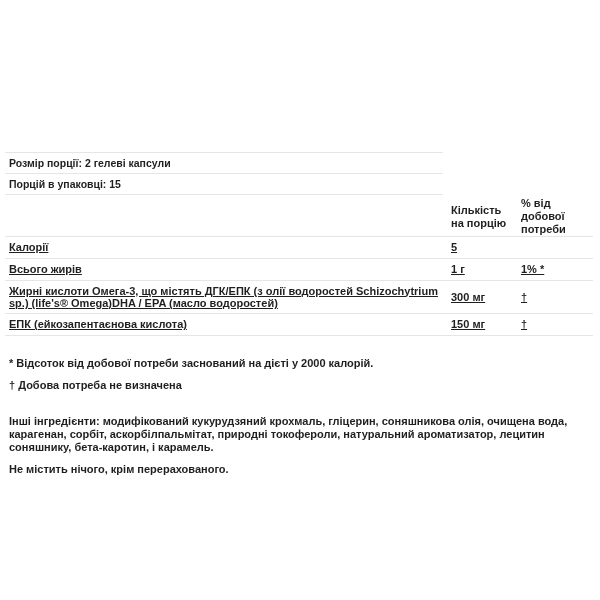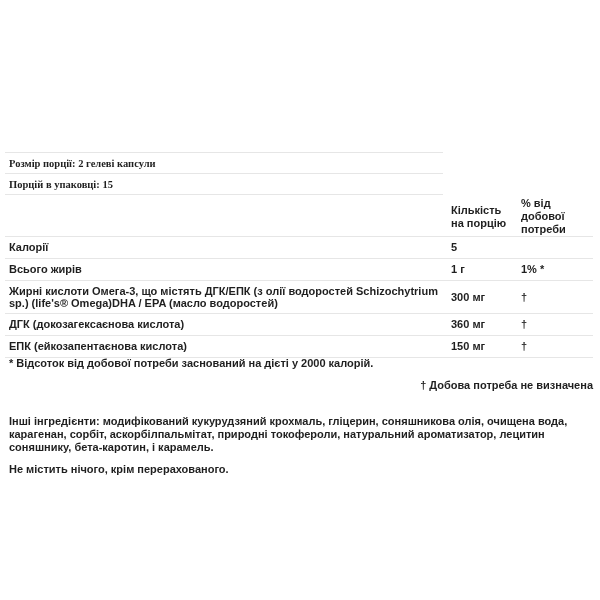--- a/index.html
+++ b/index.html
@@ -1,34 +1,34 @@
 <!DOCTYPE html>
 <html><head>
 <meta charset="utf-8">
 <style>
   html, body { margin:0; padding:0; background:#ffffff; }
   body { width:600px; height:600px; position:relative; overflow:hidden;
          font-family:"Liberation Sans", "DejaVu Sans", sans-serif; color:#1f1f1f; }
   .wrap { position:absolute; left:5px; top:152px; width:588px; }
   .info { width:438px; }
   .info-row { height:21px; border-top:1px solid #e6e6e6; font-size:10.5px; font-weight:bold;
-              line-height:21px; padding-left:4px; box-sizing:border-box;font-family:Liberation Serif, serif; }
+              line-height:21px; padding-left:4px; box-sizing:border-box; }
   .info-row:last-child { border-bottom:1px solid #e6e6e6; height:22px; }
   table { border-collapse:collapse; width:588px; font-size:11px; font-weight:bold; }
   td, th { padding:0 4px; text-align:left; vertical-align:middle; border-bottom:1px solid #e6e6e6; }
   th { font-weight:bold; height:33px; line-height:13px; padding-top:2px; }
   .thead-row th { border-bottom:1px solid #e6e6e6; }
-  td { height:21px; line-height:12.5px; }
+  td { height:21px; line-height:12.5px;text-decoration:underline; }
   td.name { width:434px; }
   td.amt, th.amt { width:62px; }
   td.tall { height:32px; }
   .notes { position:absolute; left:5px; top:352px; width:588px; font-size:11px; font-weight:bold; }
   .note { padding-left:4px; line-height:13px; margin-top:6px; }
   .note.n1 { margin-top:5px; }
-  .note.n2 { margin-top:9px;text-align:right; }
+  .note.n2 { margin-top:9px; }
   .note.n3 { margin-top:23px; }
   .note.n4 { margin-top:9px; }
 </style>
 </head>
 <body>
 
 <div class="wrap">
   <div class="info">
     <div class="info-row">Розмір порції: 2 гелеві капсули</div>
     <div class="info-row">Порцій в упаковці: 15</div>
@@ -50,25 +50,20 @@
       <td class="name">Всього жирів</td>
       <td class="amt">1 г</td>
       <td>1% *</td>
     </tr>
     <tr>
       <td class="name tall">Жирні кислоти Омега-3, що містять ДГК/ЕПК (з олії водоростей Schizochytrium sp.) (life's® Omega)DHA / EPA (масло водоростей)</td>
       <td class="amt">300 мг</td>
       <td>†</td>
     </tr>
     <tr>
-      <td class="name">ДГК (докозагексаєнова кислота)</td>
-      <td class="amt">360 мг</td>
-      <td>†</td>
-    </tr>
-    <tr>
       <td class="name">ЕПК (ейкозапентаєнова кислота)</td>
       <td class="amt">150 мг</td>
       <td>†</td>
     </tr>
   </tbody>
     </table>
 </div>
 
 <div class="notes">
   <div class="note n1">* Відсоток від добової потреби заснований на дієті у 2000 калорій.</div>

